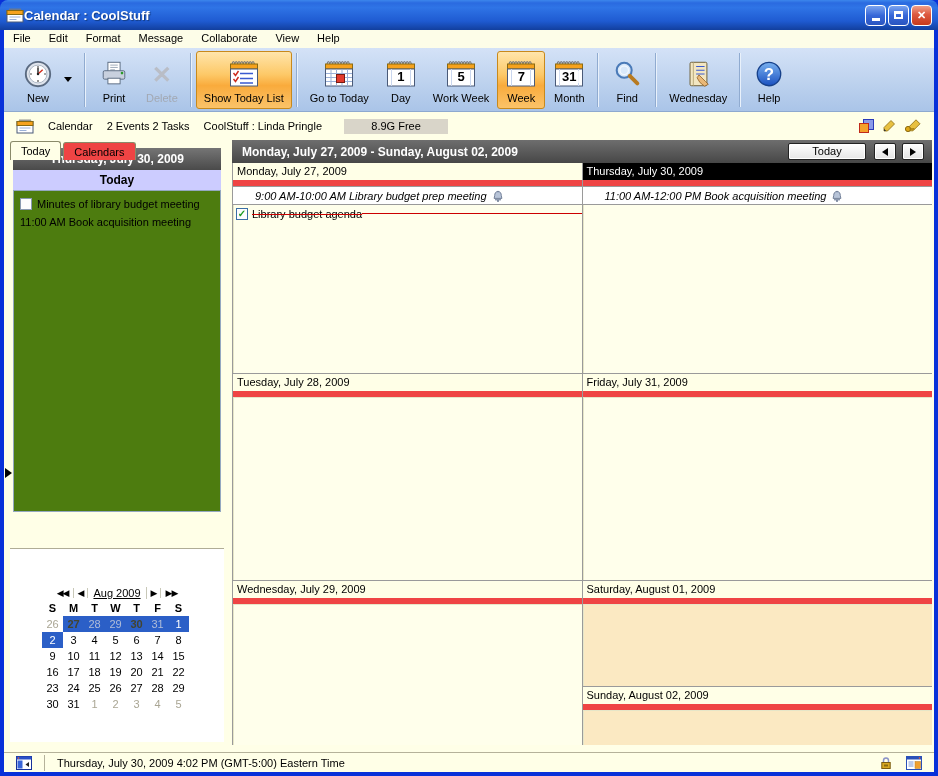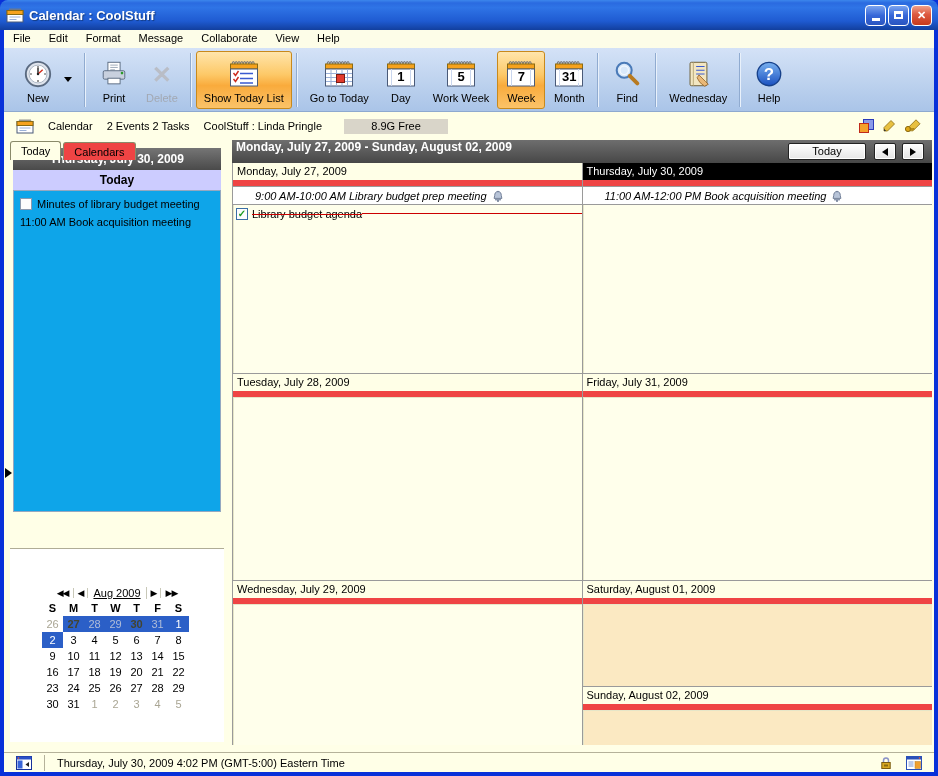--- a/index.html
+++ b/index.html
@@ -4,21 +4,21 @@
 <style>
   html,body{margin:0;padding:0;background:#444;}
   .screen{position:relative;width:938px;height:776px;overflow:hidden;
           font-family:"Liberation Sans",sans-serif;font-size:11px;color:#000;
           background:#0831d9;}
   
   .titlebar{position:absolute;top:0;left:0;width:938px;height:30px;box-sizing:border-box;
     border-radius:8px 8px 0 0;display:flex;align-items:center;padding:0 6px;
     background:linear-gradient(180deg,#3c86ec 0%,#2a6ae0 10%,#2f74e6 25%,#1f5bd2 70%,#123f9e 100%);}
   .title-ic{width:18px;height:16px;flex:0 0 auto;}
-  .title-text{color:#fff;font-weight:bold;font-size:13px;margin-left:5px;
+  .title-text{color:#fff;font-weight:bold;font-size:13px;
     text-shadow:1px 1px 1px #123a80;flex:1;white-space:nowrap;}
   .winbtn{width:21px;height:21px;margin-left:2px;border:1px solid #fff;border-radius:4px;
     display:flex;align-items:center;justify-content:center;color:#fff;font-weight:bold;
     font-size:11px;background:linear-gradient(180deg,#7aa4ef 0%,#3767d8 50%,#2a55c0 100%);box-sizing:border-box;}
   .winbtn.close{background:linear-gradient(180deg,#f0a088 0%,#dd5940 45%,#c63a1d 100%);}
   .winbtn span{line-height:1;}
   .minglyph{display:block;width:8px;height:3px;background:#fff;margin-top:8px;}
   .maxglyph{display:block;width:9px;height:8px;border:2px solid #fff;border-top-width:3px;box-sizing:border-box;}
   .frame{position:absolute;left:4px;right:4px;top:30px;bottom:4px;background:#FFFFE7;}
   
@@ -54,21 +54,21 @@
   .squares-ic .sq-b{position:absolute;right:0;top:0;width:9px;height:9px;background:#8a9ae8;border:1px solid #2a3ab8;}
   .squares-ic .sq-f{position:absolute;left:0;bottom:0;width:8px;height:8px;background:#f4a12a;border:1px solid #c02a1a;}
   
   .sidebar{position:absolute;left:8px;top:140px;width:218px;bottom:31px;background:#FFFFE7;}
   .tabs{position:absolute;top:0;left:2px;height:20px;display:flex;align-items:flex-end;gap:2px;}
   .tab{border:1px solid #8a8a6a;border-bottom:none;border-radius:3px 3px 0 0;padding:3px 10px 2px;background:#ef4444;}
   .tab.active{background:#FFFFE7;padding-bottom:3px;position:relative;z-index:2;}
   .side-date-header{margin:8px 5px 0;background:linear-gradient(180deg,#757575,#4a4a4a);
     color:#fff;font-weight:bold;font-size:12px;text-align:center;padding:4px 0;}
   .side-today-bar{margin:0 5px;background:#ccccff;font-weight:bold;font-size:12px;text-align:center;padding:3px 0;}
-  .side-list{margin:0 5px;background:#0ea5e9;border:1px solid #94a8c0;height:322px;box-sizing:border-box;padding:4px 3px;}
+  .side-list{margin:0 5px;background:#4d7c0f;border:1px solid #94a8c0;height:322px;box-sizing:border-box;padding:4px 3px;}
   .side-row{display:flex;align-items:center;height:18px;gap:5px;padding-left:3px;}
   .cb{width:12px;height:12px;background:#fdfdfd;border:1px solid #8a9ab0;box-sizing:border-box;
     display:flex;align-items:center;justify-content:center;font-size:10px;font-weight:bold;color:#1d9b1d;flex:0 0 auto;}
   .cb.checked{border-color:#3a6ea5;}
   .side-lower{position:absolute;left:2px;right:2px;top:408px;height:193px;background:#fff;border-top:1px solid #b0ad96;}
   .minical{width:150px;margin:36px auto 0;}
   .mc-nav{display:flex;align-items:center;justify-content:center;height:16px;font-size:9px;}
   .mc-nav .arr{padding:0 4px;color:#000;letter-spacing:-1px;border-right:1px solid #c8c8b8;}
   .mc-nav .arr.last{border-right:none;}
   .mc-month{font-size:11px;text-decoration:underline;padding:0 5px;border-right:1px solid #c8c8b8;}
@@ -77,21 +77,21 @@
   .mc-cell{height:16px;line-height:16px;text-align:center;}
   .mc-cell.dim{color:#a9a593;}
   .mc-cell.sel{background:#2b5fc7;color:#fff;}
   .mc-cell.sel.dim{color:#b0bcd8;}
   .mc-cell.sel.bold{color:#44442e;font-weight:bold;}
   .panel-handle{position:absolute;left:5px;top:468px;width:0;height:0;z-index:5;
     border-top:5px solid transparent;border-bottom:5px solid transparent;border-left:7px solid #000;}
   
   .main{position:absolute;left:232px;right:6px;top:140px;bottom:31px;}
   .range-bar{position:relative;height:23px;background:linear-gradient(180deg,#6e6e6e,#474747);
-    color:#fff;font-weight:bold;font-size:12px;display:flex;padding-left:4px;}
+    color:#fff;font-weight:bold;font-size:12px;display:flex;align-items:center;padding-left:10px;}
   .today-btn{position:absolute;right:66px;top:3px;width:78px;height:17px;box-sizing:border-box;
     background:linear-gradient(#ffffff,#e6e6e6);border:1px solid #222;border-radius:2px;
     color:#000;font-weight:normal;font-size:11px;text-align:center;line-height:15px;box-shadow:inset 0 0 0 1px #fff;}
   .nav-btn{position:absolute;top:3px;width:22px;height:17px;box-sizing:border-box;
     background:linear-gradient(#ffffff,#e2e2e2);border:1px solid #222;border-radius:2px;
     display:flex;align-items:center;justify-content:center;box-shadow:inset 0 0 0 1px #fff;}
   .nav-btn.prev{right:36px;}  .nav-btn.next{right:8px;}
   .tri-l{width:0;height:0;border-top:4px solid transparent;border-bottom:4px solid transparent;border-right:6px solid #000;}
   .tri-r{width:0;height:0;border-top:4px solid transparent;border-bottom:4px solid transparent;border-left:6px solid #000;}
   .grid{position:absolute;left:0;right:0;top:23px;bottom:0;display:flex;border-left:1px solid #9a9a9a;}

